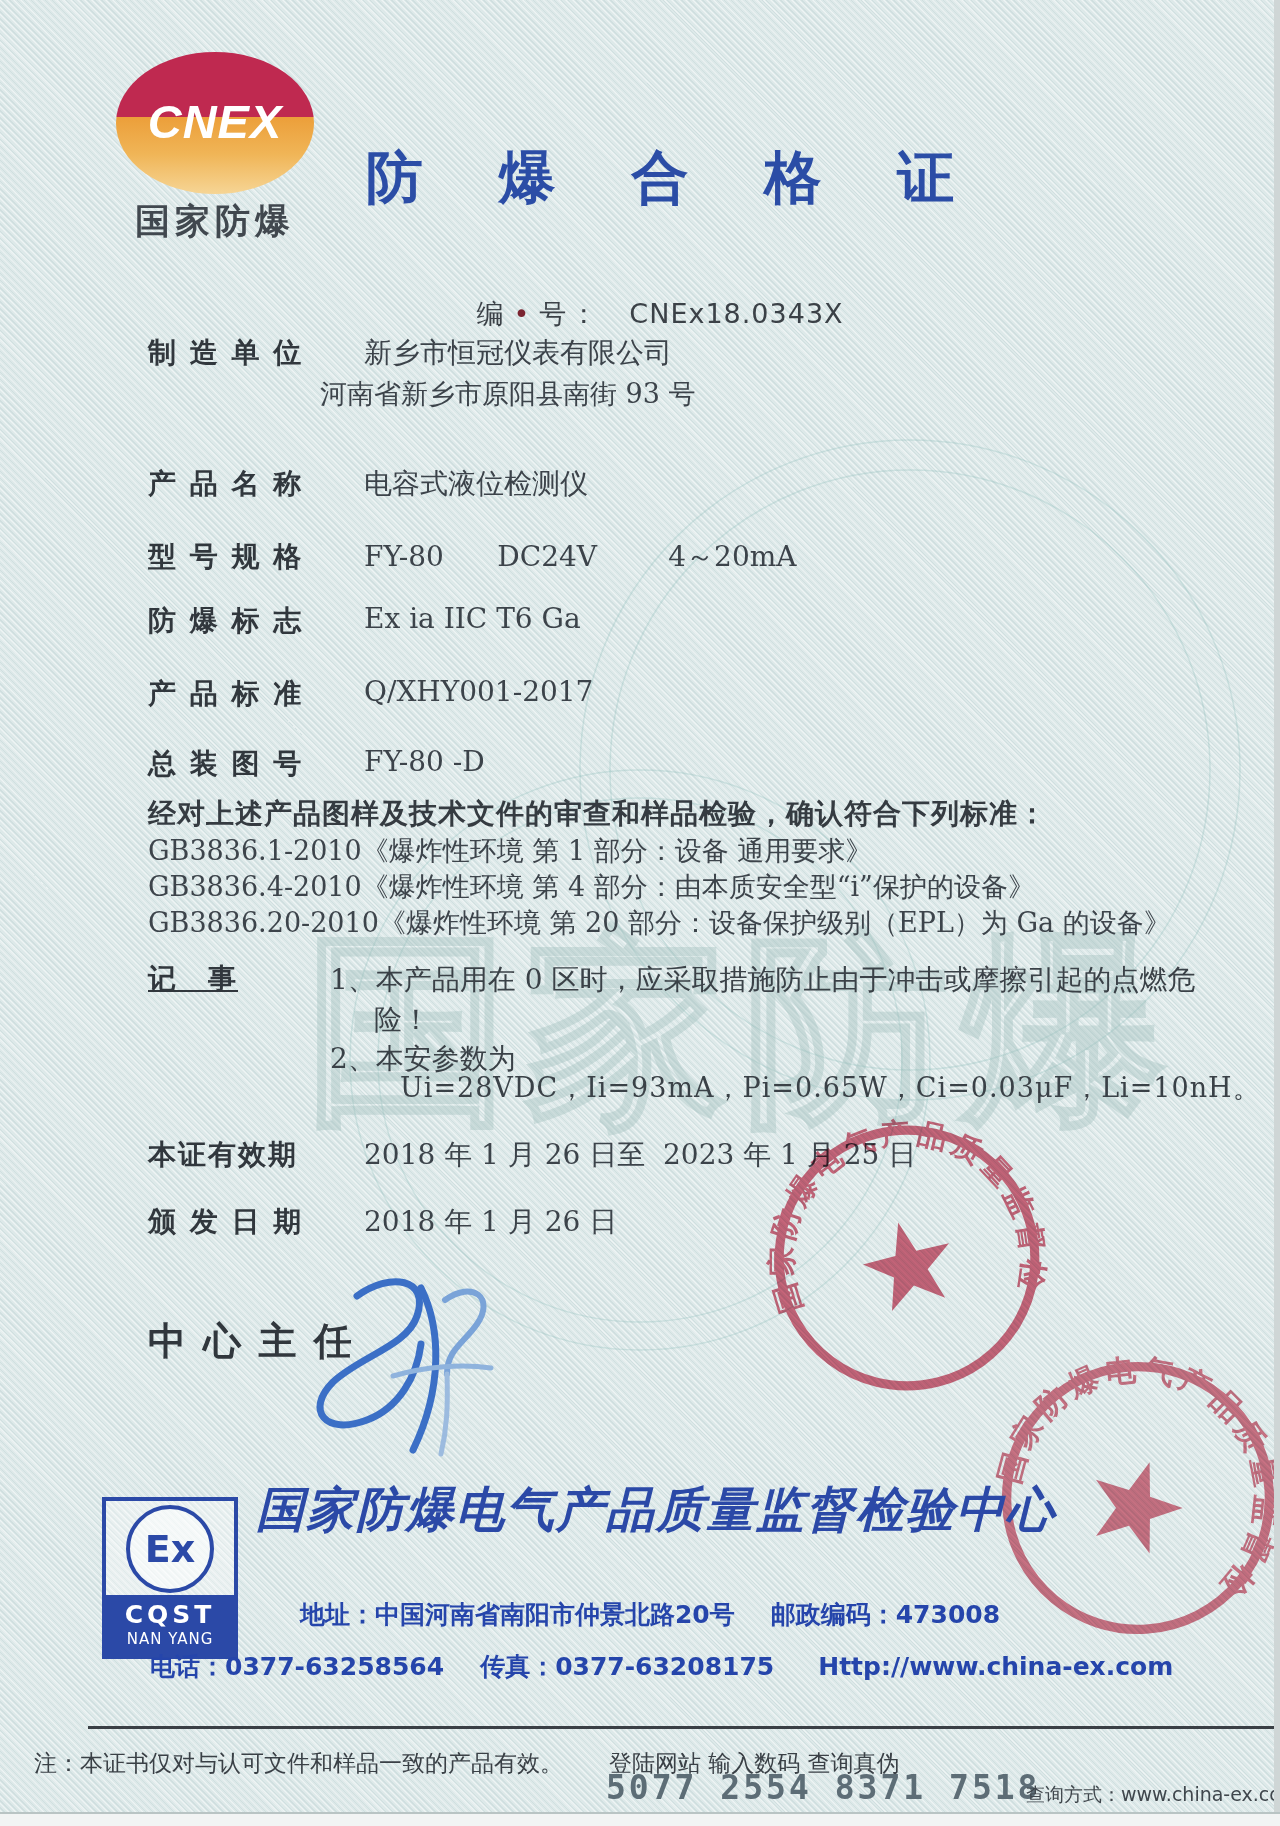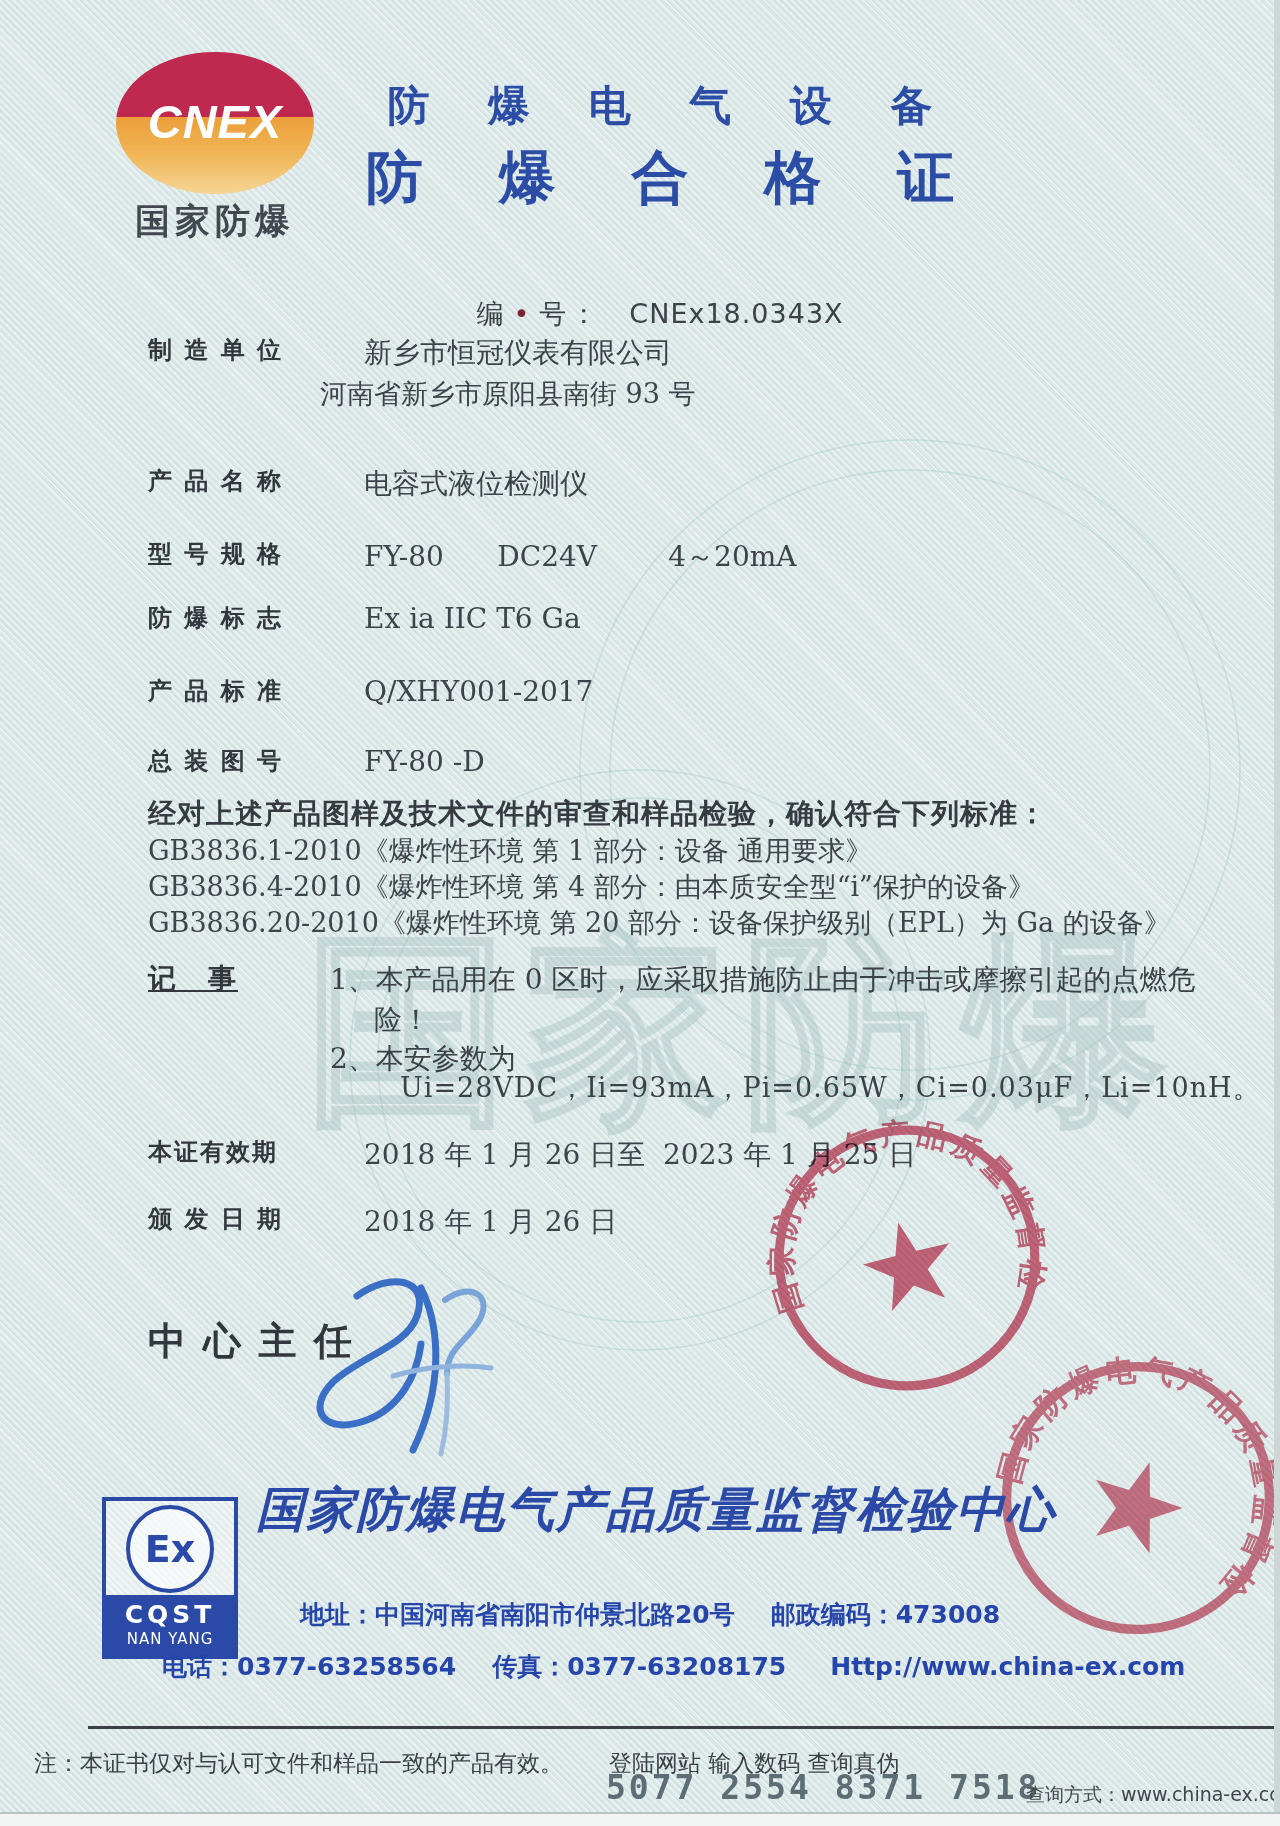--- a/index.html
+++ b/index.html
@@ -27,21 +27,21 @@
   .cnex-word{font-size:47px;font-weight:800;color:#ffffff;letter-spacing:1px;padding-bottom:4px;font-family:"Liberation Sans","DejaVu Sans",sans-serif;font-style:italic;}
   .cnex-caption{left:104px;top:198px;width:222px;text-align:center;font-size:35px;font-weight:600;color:#41484f;letter-spacing:5px;}
   
   .subtitle{left:330px;top:78px;width:660px;text-align:center;font-size:42px;font-weight:700;color:#2b4da6;letter-spacing:22px;text-indent:22px;white-space:nowrap;}
   .title{left:250px;top:140px;width:820px;text-align:center;font-size:57px;font-weight:700;color:#2b4da6;letter-spacing:28px;text-indent:28px;white-space:nowrap;}
   .number-line{left:330px;top:296px;width:660px;text-align:center;font-size:27px;color:#3b4147;letter-spacing:4px;}
   .number-line .dot{color:#7a2430;margin:0 6px;}
   .number-value{margin-left:28px;letter-spacing:1px;font-family:"DejaVu Sans",sans-serif;}
   
   .field-row{left:148px;white-space:nowrap;}
-  .flabel{display:inline-block;width:172px;font-size:24px;font-weight:600;color:#31373d;letter-spacing:2px;vertical-align:top;}
+  .flabel{display:inline-block;width:172px;font-size:28px;font-weight:600;color:#31373d;letter-spacing:2px;vertical-align:top;}
   .fvalue{font-size:28px;color:#3c434a;font-family:"DejaVu Serif","Liberation Serif",serif;white-space:pre;margin-left:44px;}
   .addr2{left:320px;top:376px;font-size:27px;color:#3c434a;font-family:"DejaVu Serif","Liberation Serif",serif;}
   
   .intro{left:148px;top:795px;font-size:28px;font-weight:600;color:#353b41;letter-spacing:1px;}
   .std{left:148px;font-size:27px;color:#3d444b;font-family:"DejaVu Serif","Liberation Serif",serif;}
   
   .note-label{left:148px;top:960px;font-size:28px;font-weight:600;color:#31373d;letter-spacing:2px;text-decoration:underline;}
   .note-item1{left:330px;top:960px;width:830px;font-size:28px;line-height:40px;color:#3a4147;font-family:"DejaVu Serif","Liberation Serif",serif;padding-left:44px;text-indent:-44px;}
   .note-item2{left:330px;top:1040px;font-size:28px;color:#3a4147;font-family:"DejaVu Serif","Liberation Serif",serif;}
   .note-params{left:400px;top:1070px;font-size:27px;color:#3a4147;letter-spacing:1px;font-family:"DejaVu Serif","Liberation Serif",serif;}
@@ -55,21 +55,21 @@
   
   .ex-box{left:102px;top:1497px;width:136px;height:162px;border:4px solid #2b49a7;box-sizing:border-box;background:rgba(255,255,255,.35);}
   .ex-circle{width:88px;height:88px;border:4px solid #2b49a7;border-radius:50%;margin:4px auto 0;display:flex;align-items:center;justify-content:center;background:rgba(255,255,255,.5);box-sizing:border-box;}
   .ex-text{font-size:38px;font-weight:700;color:#2b49a7;}
   .ex-band{position:absolute;left:0;right:0;bottom:0;height:60px;background:#2b49a7;color:#fff;text-align:center;}
   .ex-cqst{font-size:25px;letter-spacing:4px;font-weight:600;margin-top:5px;}
   .ex-ny{font-size:15px;letter-spacing:1px;margin-top:1px;}
   .inst-name{left:256px;top:1478px;width:810px;font-size:48px;font-weight:700;font-style:italic;color:#2b49a7;letter-spacing:2px;white-space:nowrap;}
   .inst-line{font-size:25px;font-weight:700;color:#2545ab;white-space:nowrap;}
   .inst-addr{left:270px;top:1598px;width:760px;text-align:center;}
-  .inst-phone{left:150px;top:1650px;width:1000px;text-align:right;margin-left:12px;}
+  .inst-phone{left:150px;top:1650px;width:1000px;text-align:right;}
   .gap-l{margin-left:36px;}
   .gap-xl{margin-left:44px;}
   
   .divider{left:88px;top:1726px;width:1192px;height:3px;background:#3a3f45;}
   .footer-note{left:34px;top:1748px;display:flex;gap:46px;font-size:23px;color:#3a4046;font-weight:500;white-space:nowrap;}
   .code{left:606px;top:1768px;font-size:33px;font-weight:600;color:#5d6d76;letter-spacing:3px;font-family:"DejaVu Sans Mono","Liberation Mono",monospace;white-space:nowrap;}
   .query{left:1026px;top:1782px;font-size:19px;color:#3f464c;white-space:nowrap;}
   
   .edge-right{right:0;top:0;width:6px;height:1826px;background:#cfd6d6;}
   .edge-bottom{left:0;bottom:0;width:1280px;height:12px;background:#f2f4f4;border-top:2px solid #b9c4c4;}
@@ -88,21 +88,20 @@
     </g>
   </svg>
 
   <div class="abs watermark">国家防爆</div>
 
   <div class="abs cnex-oval">
     <span class="cnex-word">CNEX</span>
   </div>
   <div class="abs cnex-caption">国家防爆</div>
 
-  <div class="abs subtitle">防 爆 电 气 设 备</div>
   <div class="abs title">防 爆 合 格 证</div>
   <div class="abs number-line">
     <span>编</span><span class="dot">•</span><span>号：</span><span class="number-value">CNEx18.0343X</span>
   </div>
 
   <div class="abs field-row" style="top:334px">
     <span class="flabel">制 造 单 位</span><span class="fvalue">新乡市恒冠仪表有限公司</span>
   </div>
   <div class="abs addr2">河南省新乡市原阳县南街 93 号</div>
 

